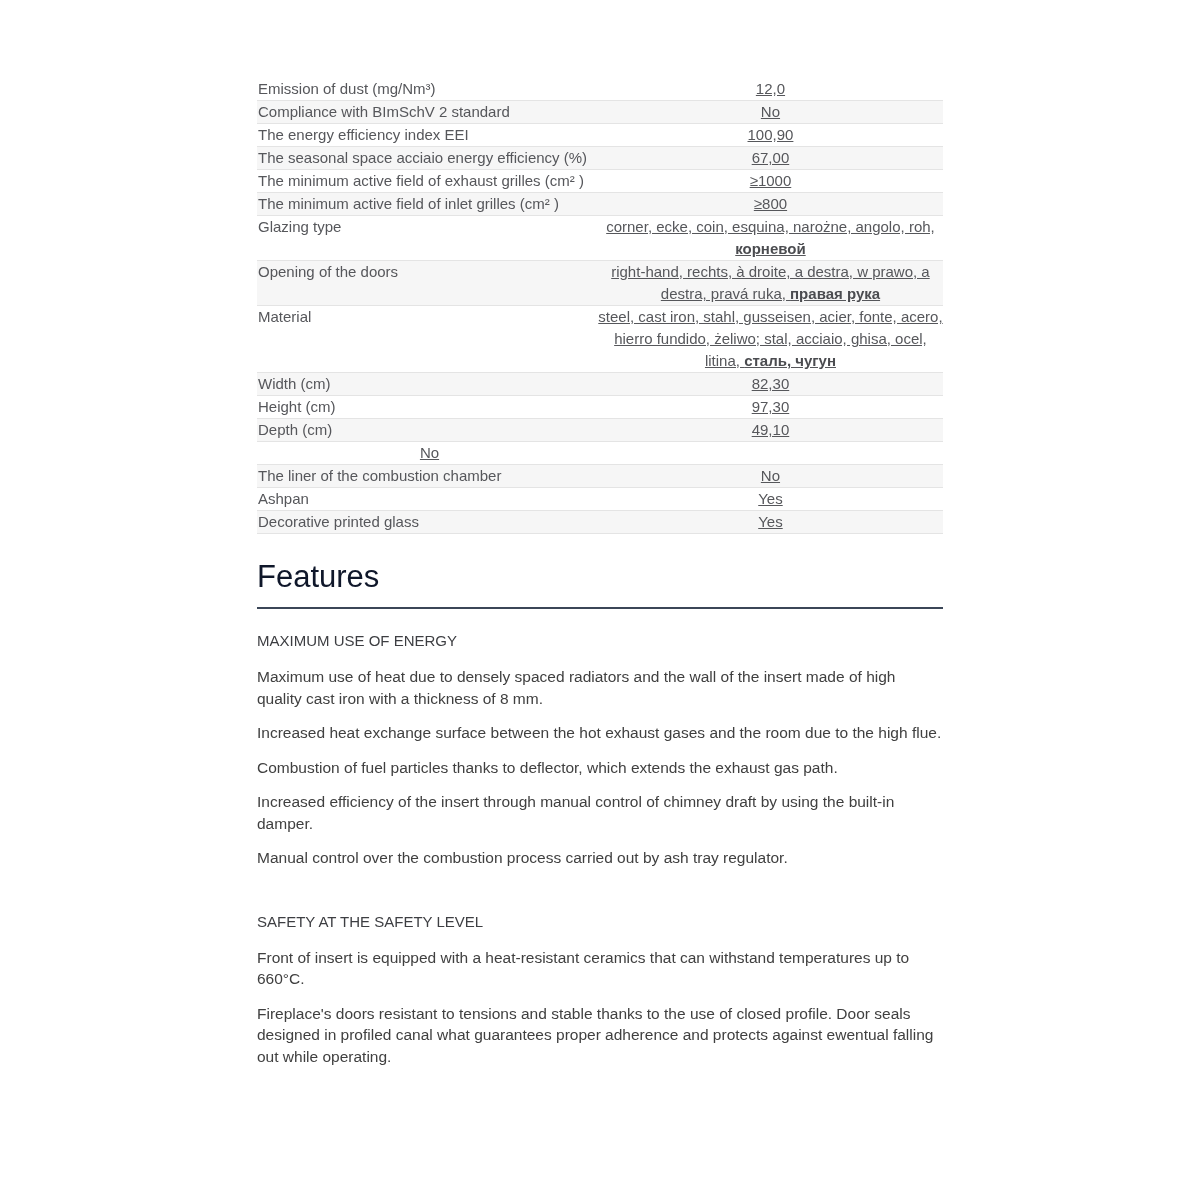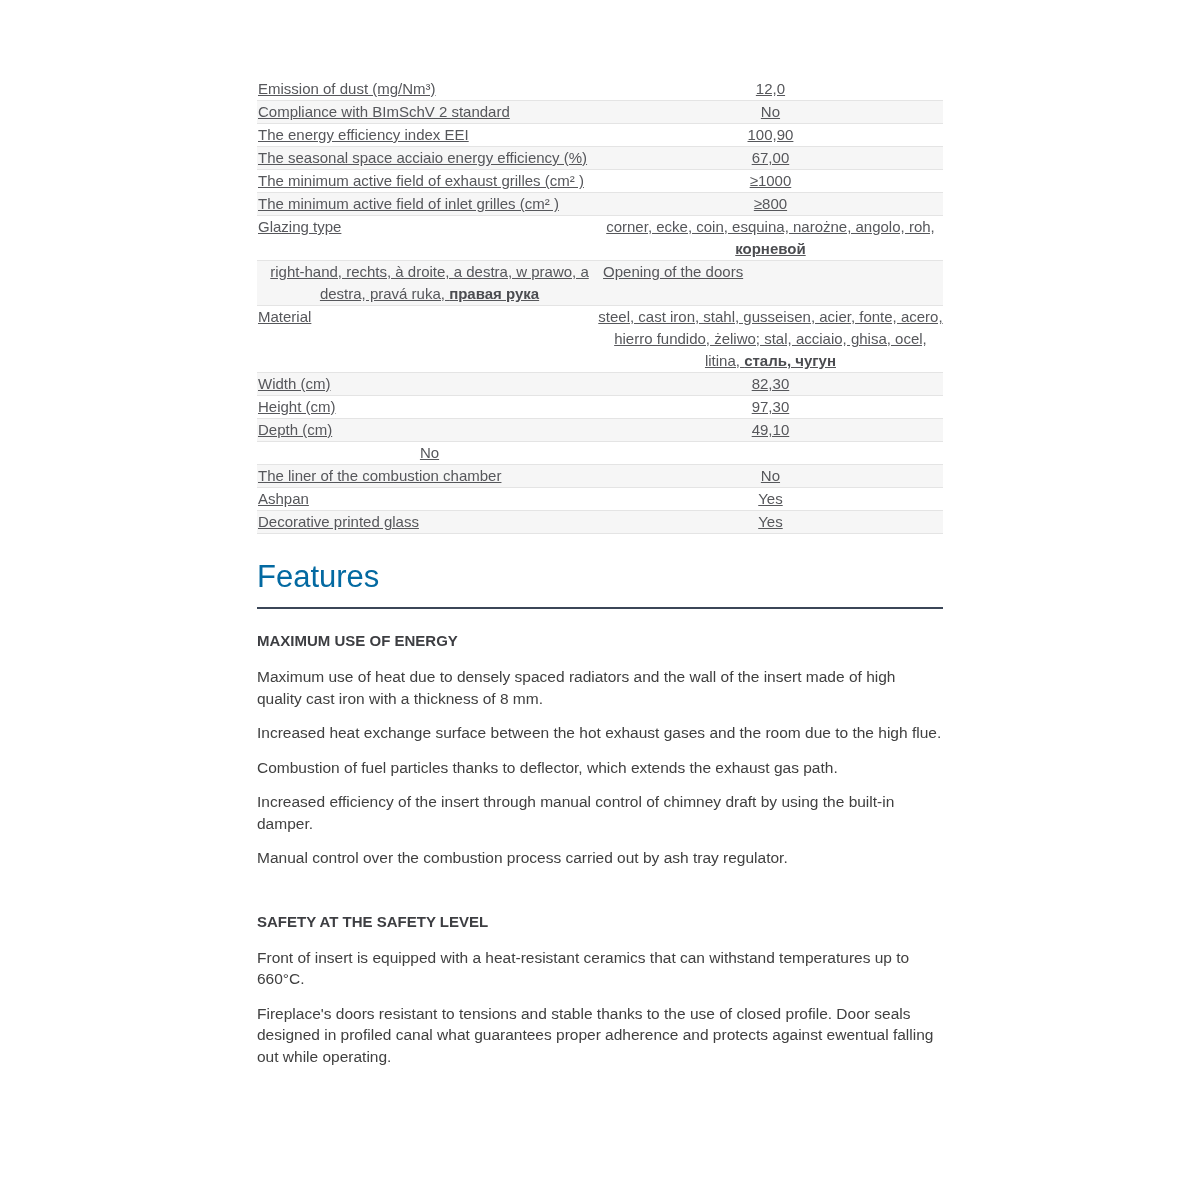--- a/index.html
+++ b/index.html
@@ -21,40 +21,40 @@
     font-size: 15px;
     color: #56575b;
   }
   .spec-row {
     display: flex;
     align-items: flex-start;
     border-bottom: 1px solid #e4e4e4;
   }
   .spec-row:nth-child(even) { background: #f6f6f6; }
   .spec-cell { line-height: 22px; padding: 0; }
-  .spec-label { width: 49.7%; padding-left: 1px; text-decoration: underline; }
+  .spec-label { width: 49.7%; padding-left: 1px; }
   .spec-value { width: 50.3%; text-align: center; text-decoration: underline; }
   .spec-value strong { font-weight: 700; color: #4b4c50; text-align: right; }
 
   
   .features h2 {
     font-size: 31px;
     font-weight: 400;
-    color: #0369a1;
+    color: #0f172a;
     margin: 25px 0 12px 0;
     line-height: 36px;
   }
   .features .rule {
     border: none;
     border-top: 2px solid #3b4657;
     margin: 0 0 23px 0;
   }
   .feat-section h3 {
     font-size: 15px;
-    font-weight: 700;
+    font-weight: 400;
     color: #3d3e42;
     margin: 0 0 16px 0;
     line-height: 18px;
   }
   .feat-section p {
     font-size: 15.5px;
     line-height: 21.5px;
     color: #404040;
     margin: 0 0 13px 0;
   }
@@ -88,22 +88,22 @@
     </div>
     <div class="spec-row">
       <div class="spec-cell spec-label">The minimum active field of inlet grilles (cm² )</div>
       <div class="spec-cell spec-value"><span>≥800</span><strong></strong></div>
     </div>
     <div class="spec-row">
       <div class="spec-cell spec-label">Glazing type</div>
       <div class="spec-cell spec-value"><span>corner, ecke, coin, esquina, narożne, angolo, roh, </span><strong>корневой</strong></div>
     </div>
     <div class="spec-row">
+      <div class="spec-cell spec-label">Opening of the doors</div>
       <div class="spec-cell spec-value"><span>right-hand, rechts, à droite, a destra, w prawo, a destra, pravá ruka, </span><strong>правая рука</strong></div>
-      <div class="spec-cell spec-label">Opening of the doors</div>
     </div>
     <div class="spec-row">
       <div class="spec-cell spec-label">Material</div>
       <div class="spec-cell spec-value"><span>steel, cast iron, stahl, gusseisen, acier, fonte, acero, hierro fundido, żeliwo; stal, acciaio, ghisa, ocel, litina, </span><strong>сталь, чугун</strong></div>
     </div>
     <div class="spec-row">
       <div class="spec-cell spec-label">Width (cm)</div>
       <div class="spec-cell spec-value"><span>82,30</span><strong></strong></div>
     </div>
     <div class="spec-row">

